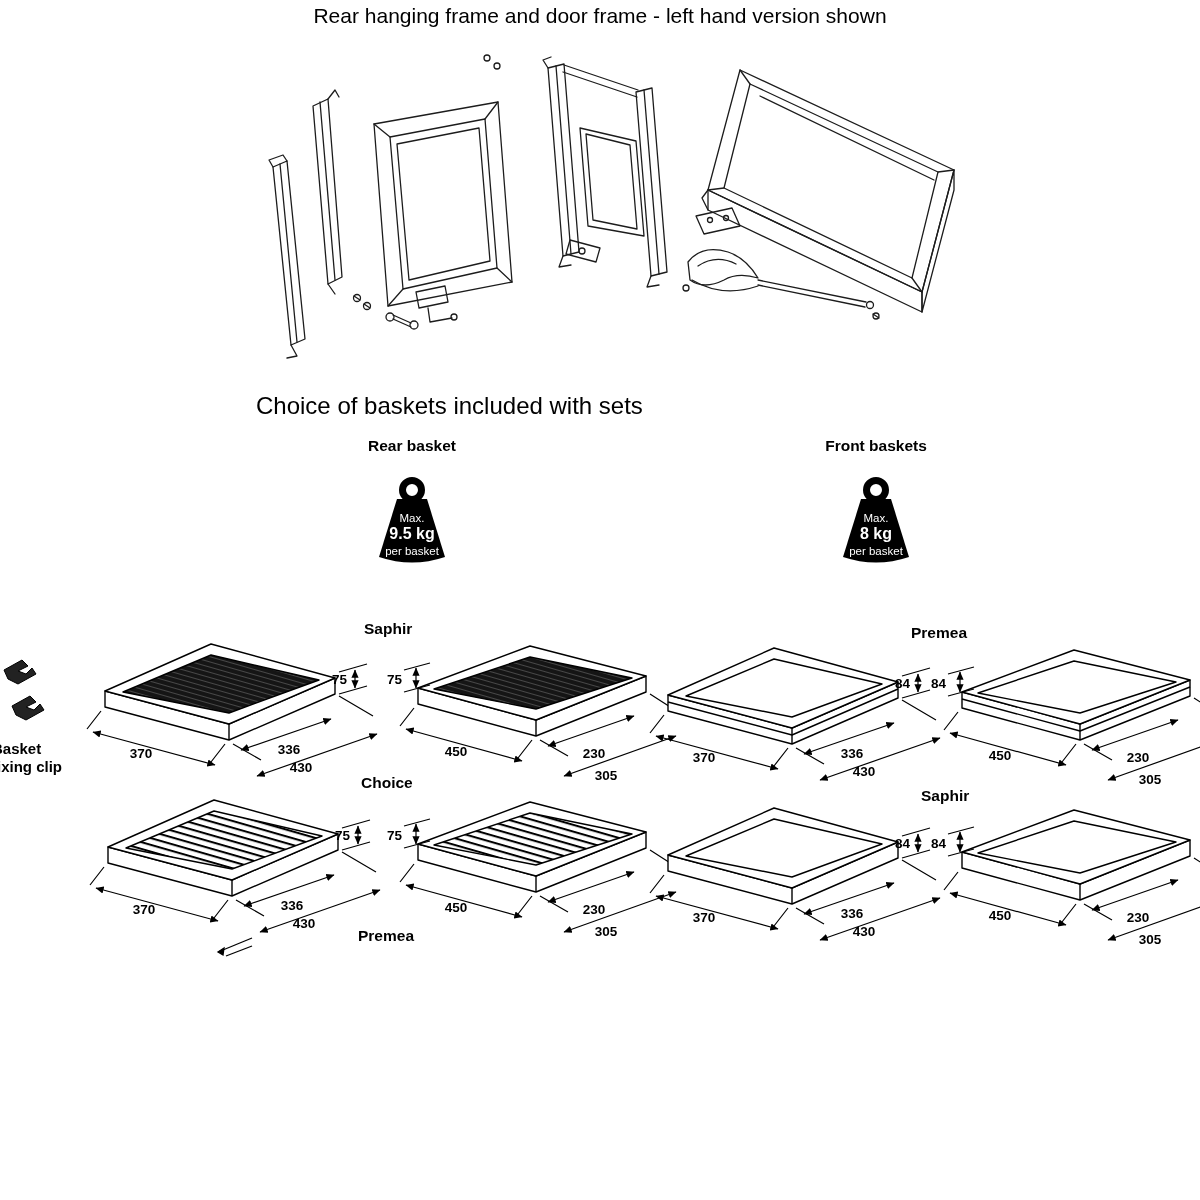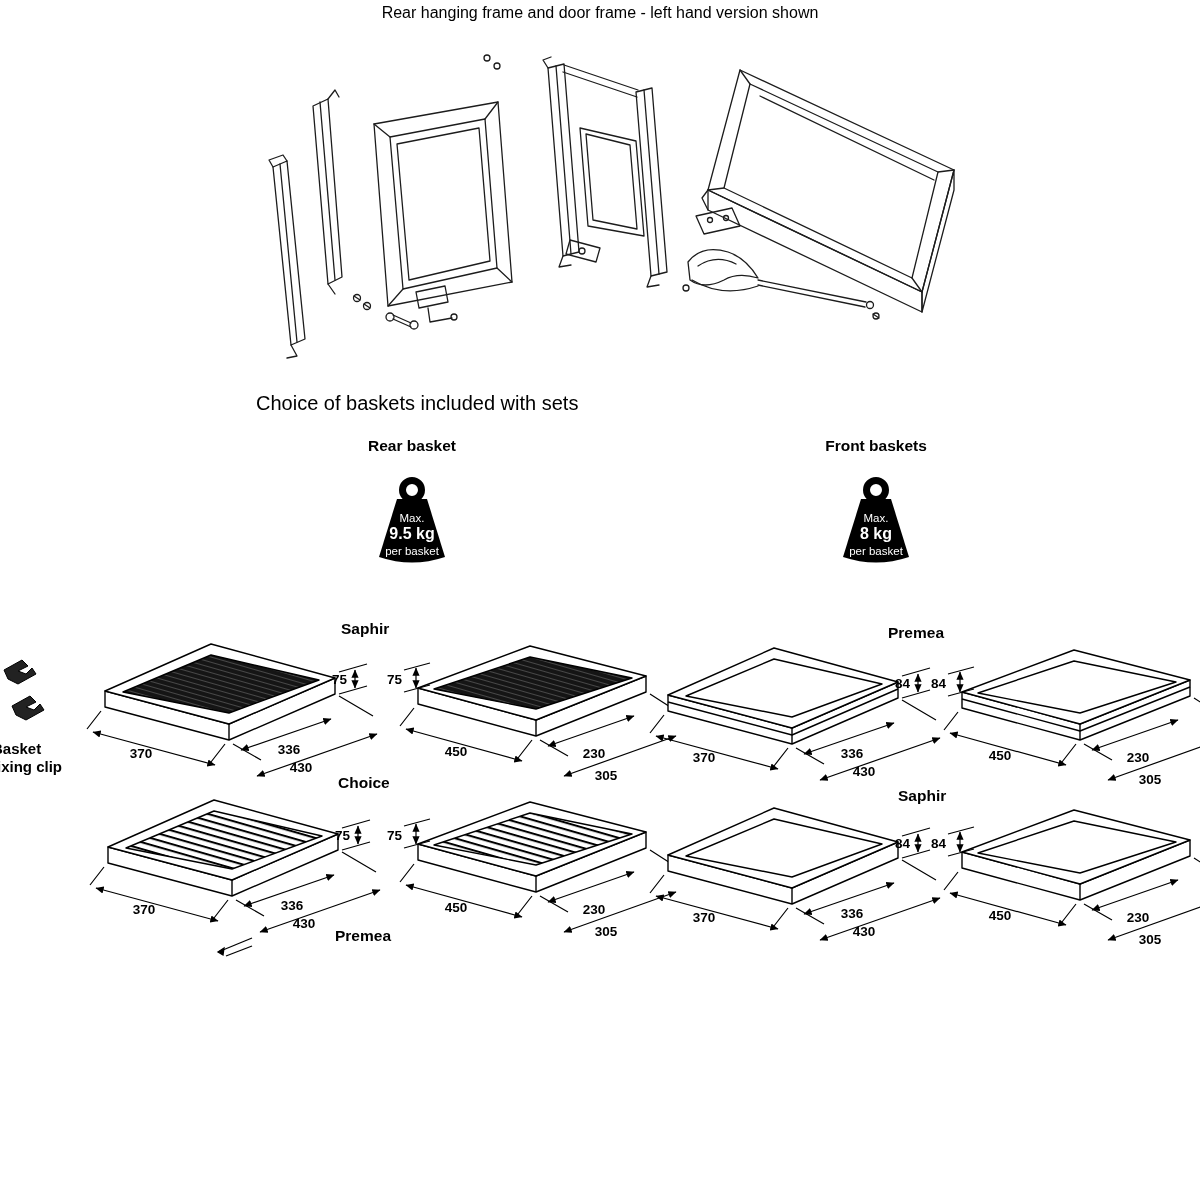--- a/index.html
+++ b/index.html
@@ -1,22 +1,22 @@
 <!DOCTYPE html>
 <html><head>
 <meta charset="utf-8">
 <style>
   html,body{margin:0;padding:0;background:#fff;}
   #page{position:relative;width:1200px;height:1200px;background:#fff;overflow:hidden;
         font-family:"Liberation Sans",sans-serif;color:#000;}
   .abs{position:absolute;}
-  .title{font-size:16px;letter-spacing:0;}
-  .section-heading{font-size:20px;}
+  .title{font-size:21px;letter-spacing:0;}
+  .section-heading{font-size:24px;}
   .wlabel{font-weight:bold;font-size:15.5px;text-align:center;margin-bottom:20px;}
-  .slabel{font-weight:bold;font-size:15.5px;}
+  .slabel{font-weight:bold;font-size:15.5px;margin-left:23px;}
   .cliplabel{font-weight:bold;font-size:15px;line-height:18px;}
   svg{overflow:visible;}
   svg text{font-family:"Liberation Sans",sans-serif;}
   .dim{font-weight:bold;font-size:13.5px;fill:#000;}
   .wt{fill:#fff;text-anchor:middle;}
   .wt-s{font-size:11.5px;}
   .wt-b{font-size:16px;font-weight:bold;}
   .cell{position:absolute;}
 </style>
 </head>

